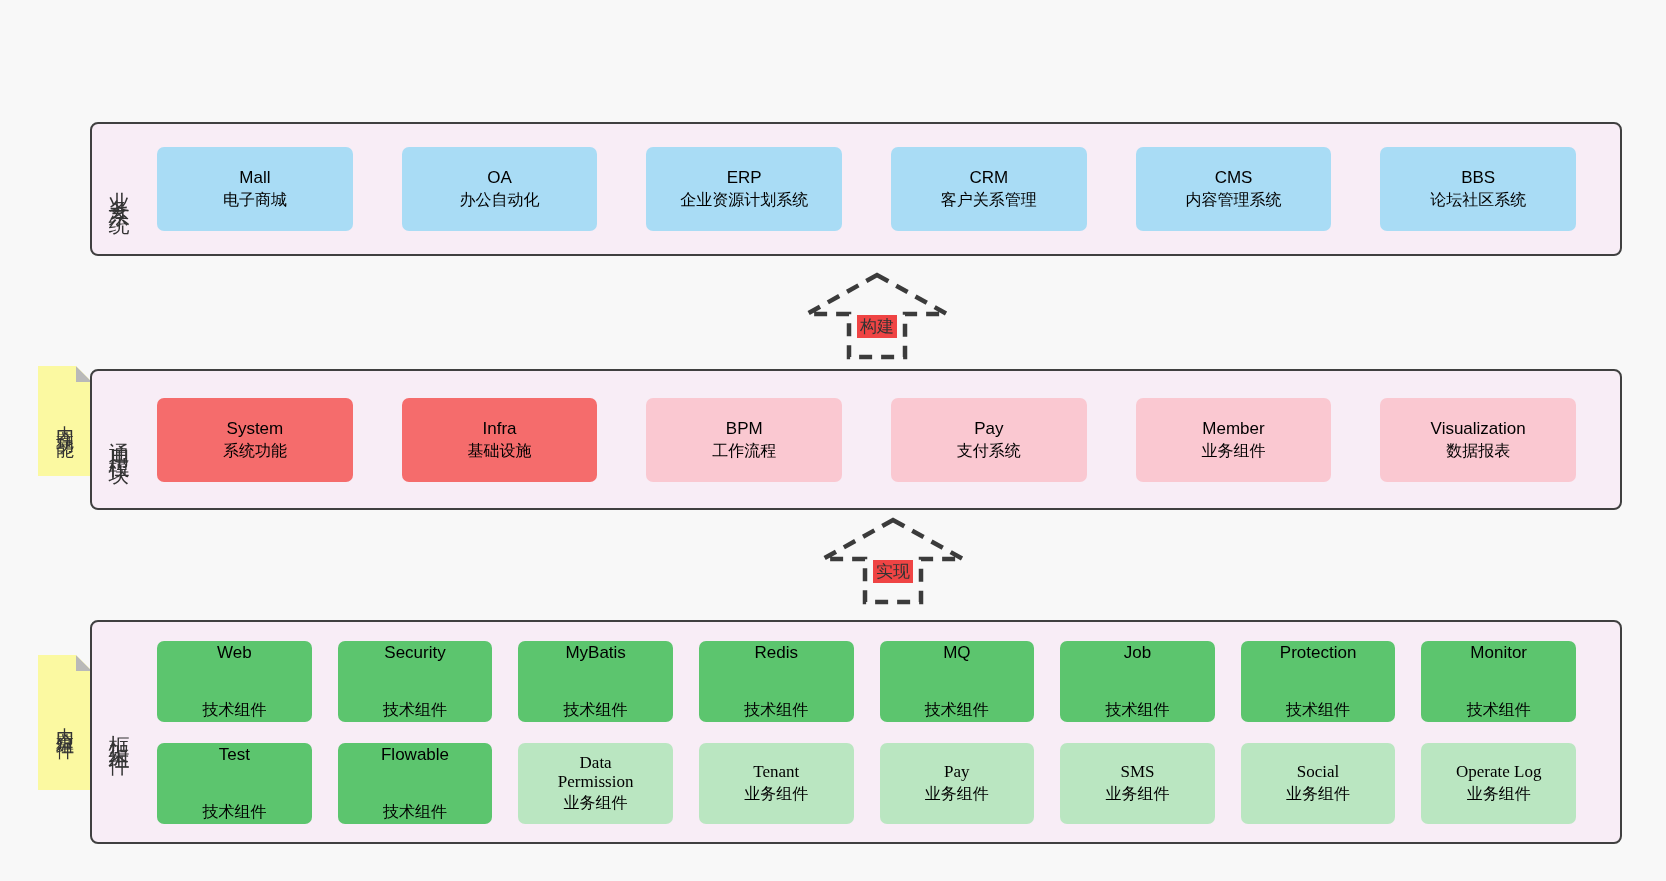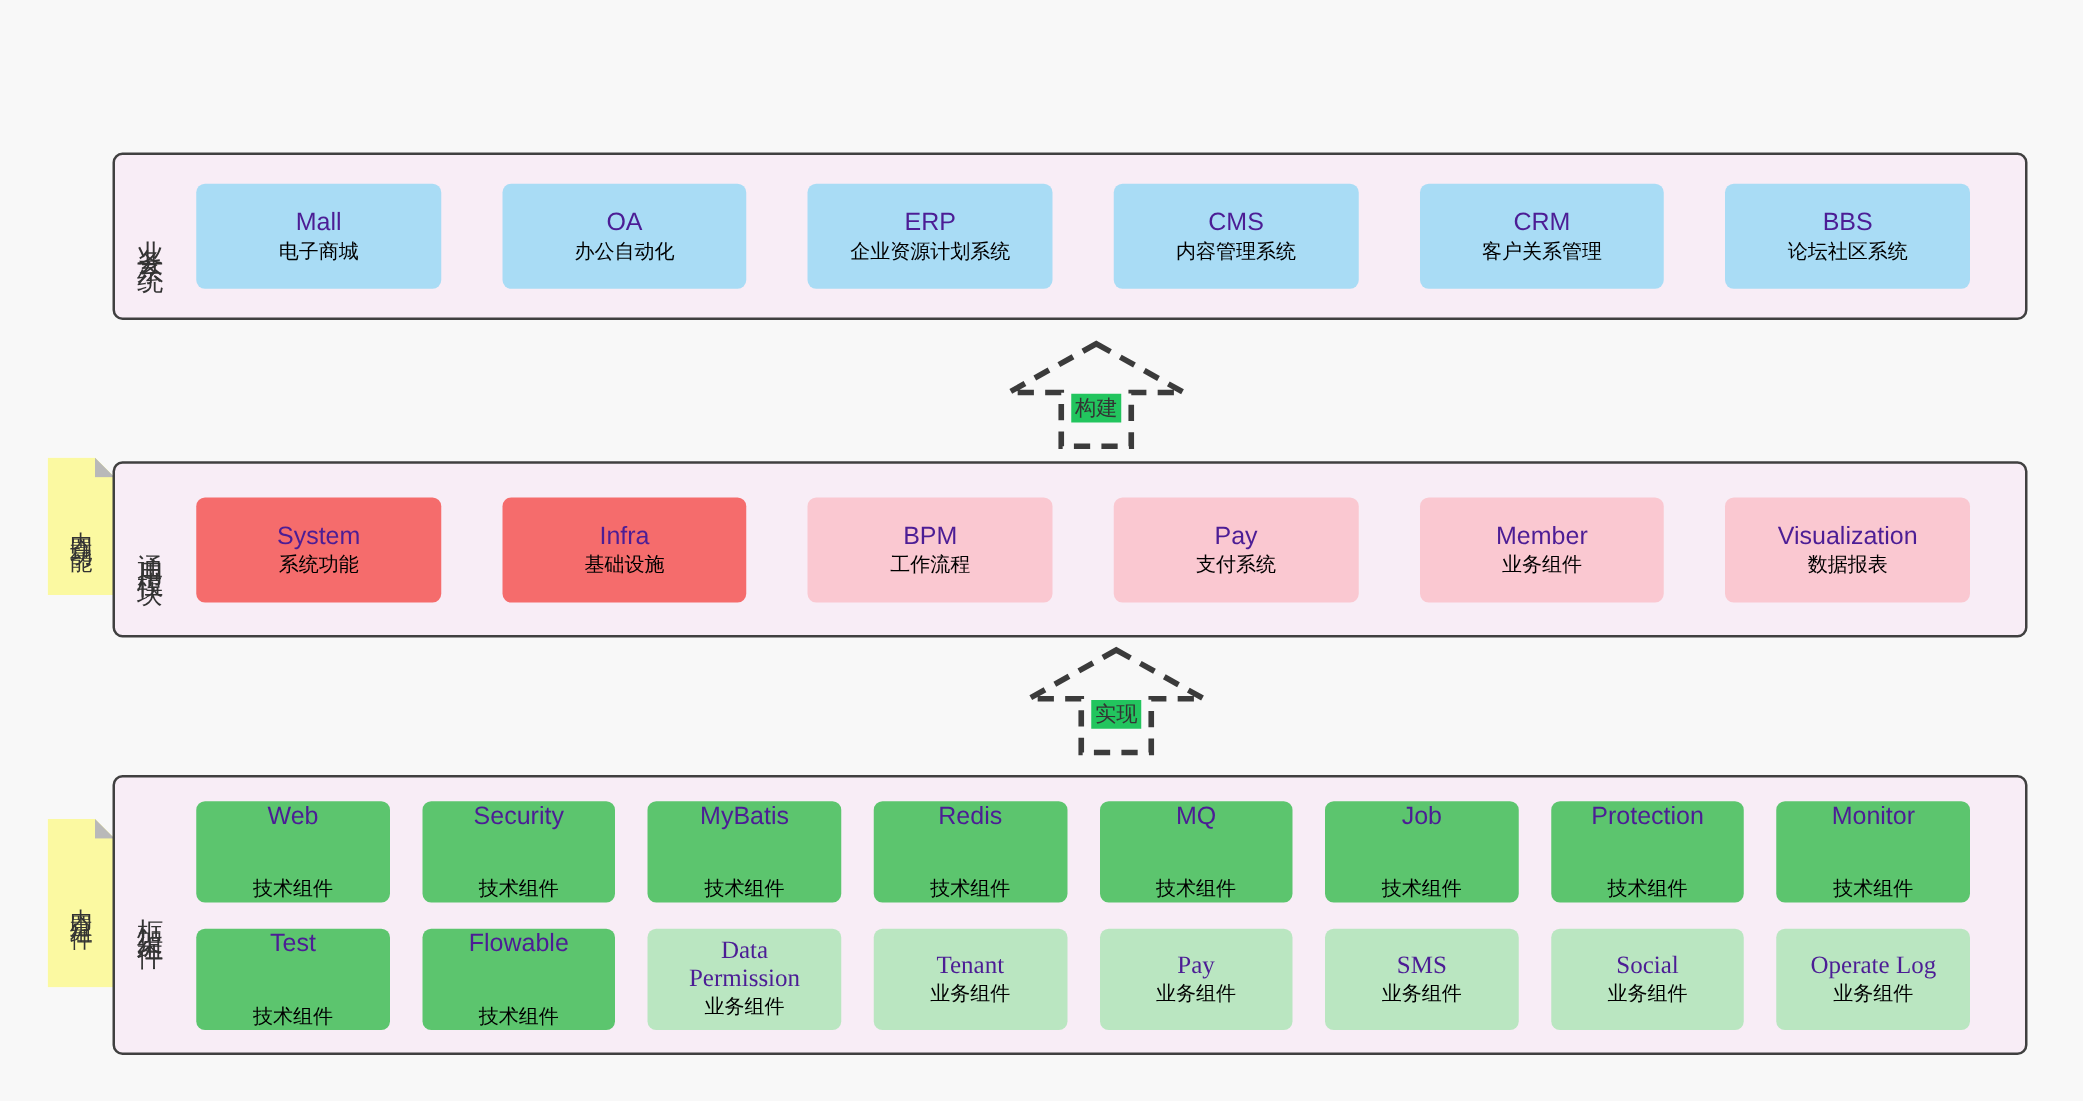--- a/index.html
+++ b/index.html
@@ -27,34 +27,34 @@
   .grid{flex:1;display:grid;align-items:center;}
   .grid6{grid-template-columns:repeat(6,1fr);column-gap:49px;}
   .grid8{grid-template-columns:repeat(8,1fr);column-gap:26px;row-gap:21px;}
   
   .box{
     height:84px;border-radius:7px;display:flex;flex-direction:column;
     align-items:center;justify-content:center;text-align:center;
     padding:2px 4px;box-sizing:border-box;
   }
   .grid8 .box{height:81px;}
-  .box .t{font-size:20px;line-height:1.3;color:#4c1d95;}
+  .box .t{font-size:17px;line-height:1.3;color:#000000;}
   .box .s{font-size:16px;line-height:1.35;color:#000000;}
   .box.blue{background:#a9dcf5;}
   .box.red{background:#f56c6c;}
   .box.pink{background:#fac8d1;}
   .box.green{background:#5cc56e;gap:35px;}
   .box.lightgreen{background:#bae6c1;font-family:Liberation Serif, serif;}
   .box.wrap .t{max-width:96px;line-height:1.15;}
   
   .arrow{position:absolute;width:150px;height:90px;z-index:1;}
   .arrow svg{position:absolute;inset:0;overflow:visible;}
   .arrow-label{
     position:absolute;left:50%;top:44px;transform:translateX(-50%);
-    background:#22c55e;padding:0 3px;font-size:17px;color:#333;
+    background:#ef4444;padding:0 3px;font-size:17px;color:#333;
     white-space:nowrap;z-index:2;
   }
   .arrow1{left:802px;top:271px;}
   .arrow2{left:818px;top:516px;}
   
   .note{
     position:absolute;left:38px;width:54px;z-index:1;
     background:#fbf9a1;
     clip-path:polygon(0 0,calc(100% - 16px) 0,100% 16px,100% 100%,0 100%);
     display:flex;align-items:center;justify-content:center;
@@ -82,26 +82,26 @@
     </div>
     <div class="box blue">
       <span class="t">OA</span>
       <span class="s">办公自动化</span>
     </div>
     <div class="box blue">
       <span class="t">ERP</span>
       <span class="s">企业资源计划系统</span>
     </div>
     <div class="box blue">
+      <span class="t">CRM</span>
+      <span class="s">客户关系管理</span>
+    </div>
+    <div class="box blue">
       <span class="t">CMS</span>
       <span class="s">内容管理系统</span>
-    </div>
-    <div class="box blue">
-      <span class="t">CRM</span>
-      <span class="s">客户关系管理</span>
     </div>
     <div class="box blue">
       <span class="t">BBS</span>
       <span class="s">论坛社区系统</span>
     </div>
   </div>
 </section>
 
 <div class="arrow arrow1">
   <svg viewBox="0 0 150 90">

